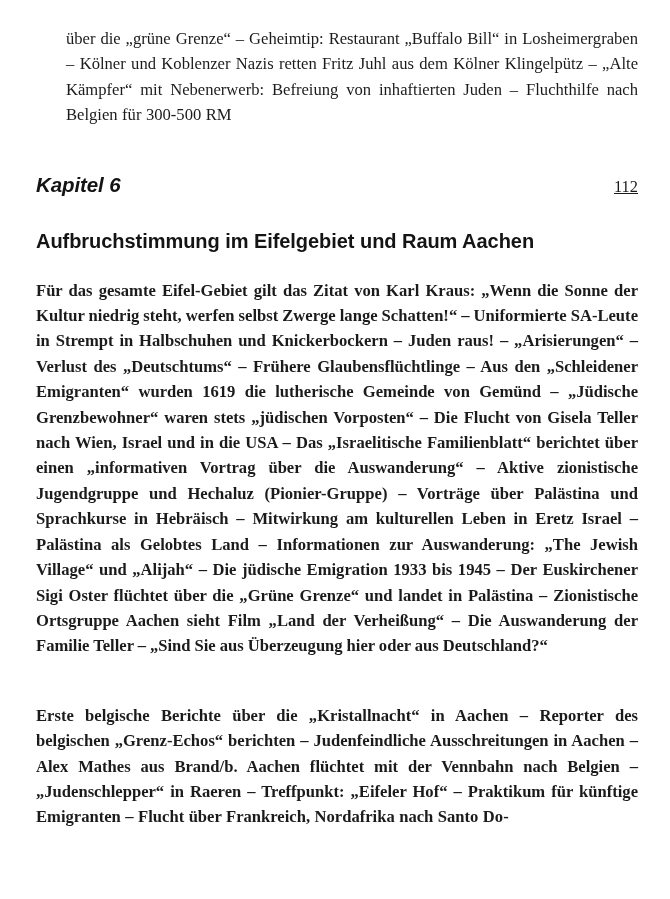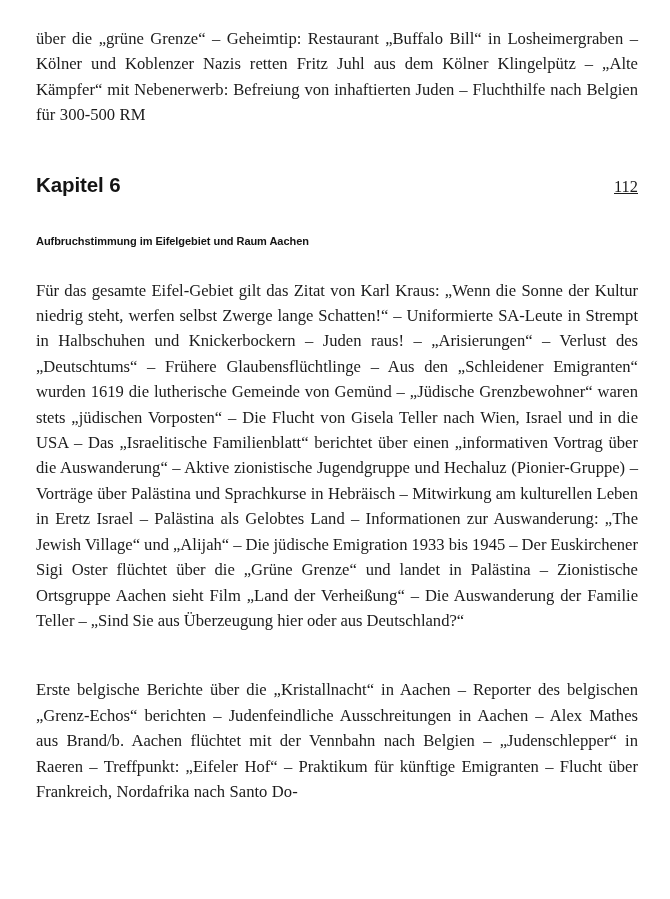--- a/index.html
+++ b/index.html
@@ -32,59 +32,62 @@
     color: #1b1b1b;
     margin: 0;
     hyphens: manual;
     word-spacing: 0.02em;
   }
   .body-text.tight {
     word-spacing: -0.01em;
   }
   .continued-para {
     margin-bottom: 0;
+    margin-left: 30px;
   }
   .chapter-block {
     margin-top: 44px;
   }
   .chapter-head-row {
     display: flex;
     align-items: baseline;
     justify-content: space-between;
     width: 602px;
   }
   .chapter-title {
     font-family: "Liberation Sans", "DejaVu Sans", sans-serif;
     font-weight: bold;
     font-size: 20.5px;
     line-height: 26px;
     letter-spacing: -0.1px;
     color: #141414;
     margin: 0;
+    font-style: italic;
   }
   .chapter-page-number {
     font-family: "Liberation Serif", "DejaVu Serif", serif;
     font-size: 16.4px;
     line-height: 26px;
     color: #1b1b1b;
     margin: 0;
     text-decoration: underline;
   }
   .chapter-subtitle {
     font-family: "Liberation Sans", "DejaVu Sans", sans-serif;
     font-weight: bold;
-    font-size: 11px;
+    font-size: 20px;
     line-height: 22px;
     letter-spacing: -0.05px;
     color: #141414;
     margin: 30px 0 0 0;
   }
   .chapter-summary {
     margin-top: 26px;
     width: 602px;
+    font-weight: bold;
   }
 </style>
 </head>
 <body>
 
 <div class="page">
 
   <p class="body-text continued-para">über die „grüne Grenze“ – Geheimtip: Restaurant „Buffalo Bill“ in Losheimergraben – Kölner und Koblenzer Nazis retten Fritz Juhl aus dem Kölner Klingelpütz – „Alte Kämpfer“ mit Nebenerwerb: Befreiung von inhaftierten Juden – Fluchthilfe nach Belgien für 300-500 RM</p>
 
   <div class="chapter-block">

